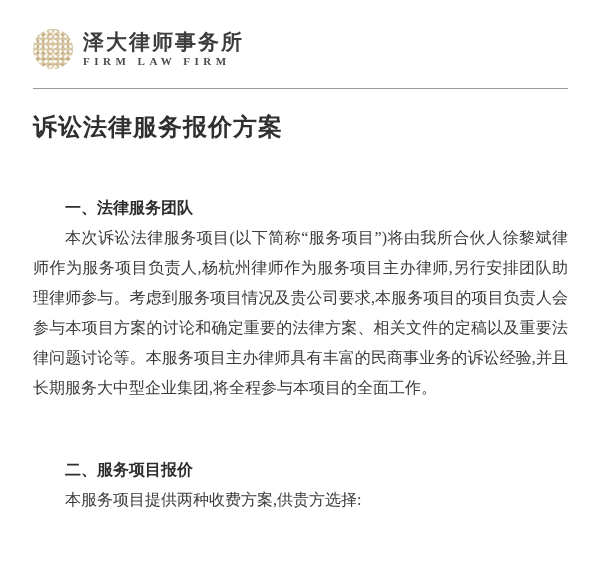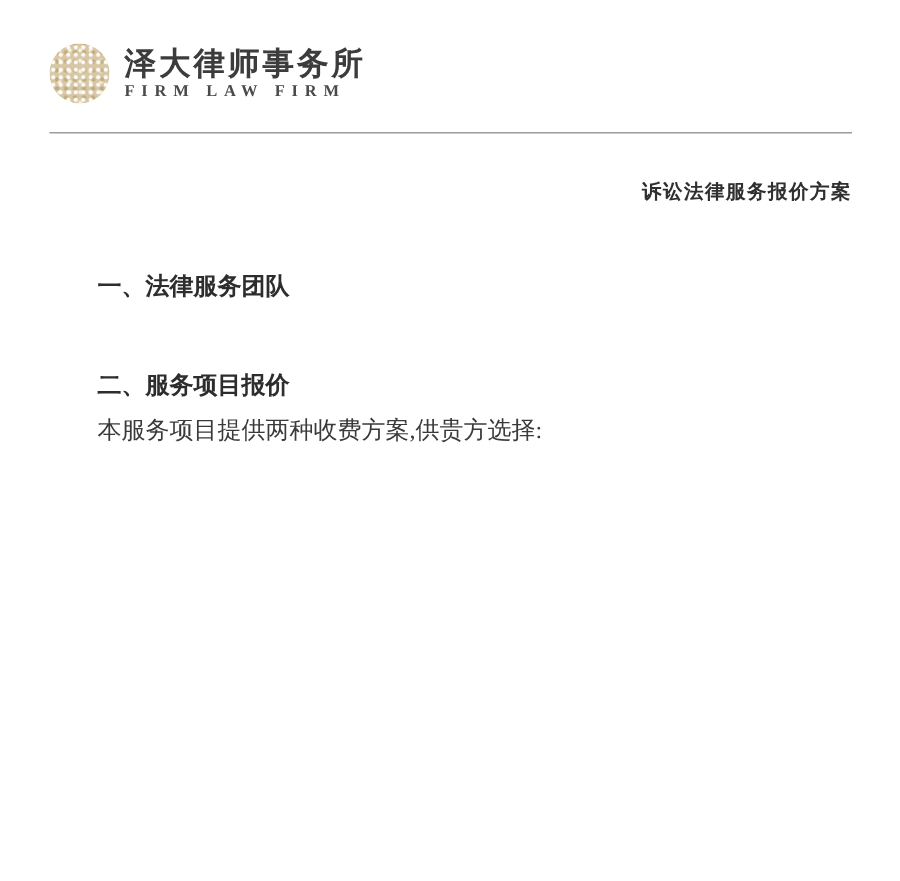--- a/index.html
+++ b/index.html
@@ -49,39 +49,39 @@
     color: #4a4a4a;
     margin-top: 3px;
   }
   .divider {
     border: none;
     border-top: 1px solid #9b9b9b;
     margin: 18px 0 0 0;
     height: 0;
   }
   .doc-title {
-    font-size: 13px;
+    font-size: 24px;
     line-height: 27px;
     font-weight: 700;
-    text-align: right;
+    text-align: left;
     letter-spacing: 1px;
     color: #2f2f2f;
     margin: 25px 0 0 0;
   }
   .para {
     font-size: 16px;
     line-height: 30px;
     text-align: justify;
     text-indent: 2em;
     word-break: break-all;
     margin: 0;
     color: #3a3a3a;
   }
   .intro { margin-top: 26px; }
-  .section { margin-top: 36px; }
+  .section { margin-top: 52px; }
   .sec-head {
     font-size: 16px;
     line-height: 30px;
     font-weight: 700;
     text-indent: 2em;
     margin: 0;
     color: #2d2d2d;
   }
 </style>
 </head>
@@ -97,20 +97,21 @@
     </div>
   </header>
 
   <hr class="divider">
 
   <h1 class="doc-title">诉讼法律服务报价方案</h1>
 
 
   <div class="section">
     <h2 class="sec-head">一、法律服务团队</h2>
+    <p class="para">本次诉讼法律服务项目(以下简称“服务项目”)将由我所合伙人徐黎斌律师作为服务项目负责人,杨杭州律师作为服务项目主办律师,另行安排团队助理律师参与。考虑到服务项目情况及贵公司要求,本服务项目的项目负责人会参与本项目方案的讨论和确定重要的法律方案、相关文件的定稿以及重要法律问题讨论等。本服务项目主办律师具有丰富的民商事业务的诉讼经验,并且长期服务大中型企业集团,将全程参与本项目的全面工作。</p>
   </div>
 
   <div class="section">
     <h2 class="sec-head">二、服务项目报价</h2>
     <p class="para">本服务项目提供两种收费方案,供贵方选择:</p>
   </div>
 
 </div>
 
 </body></html>

